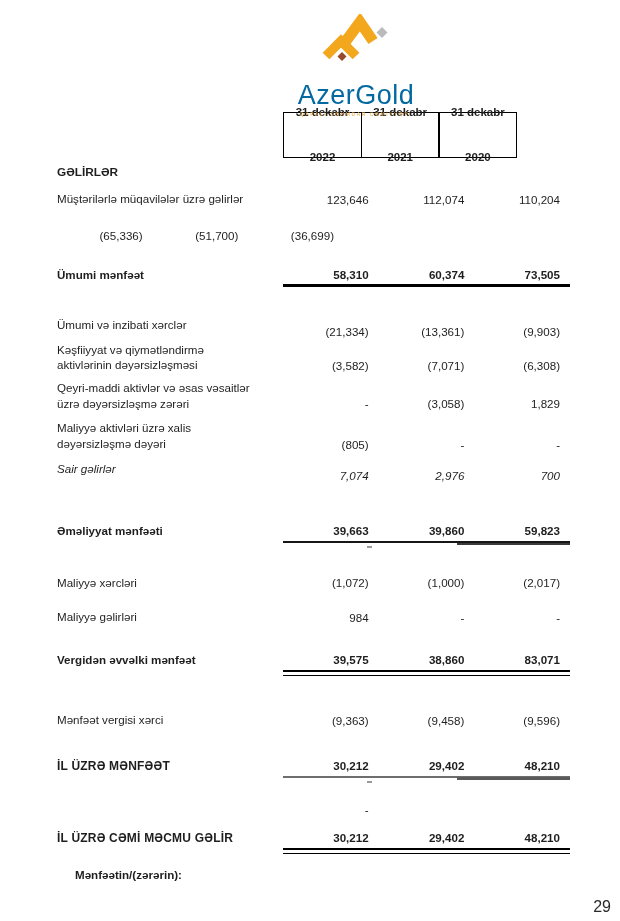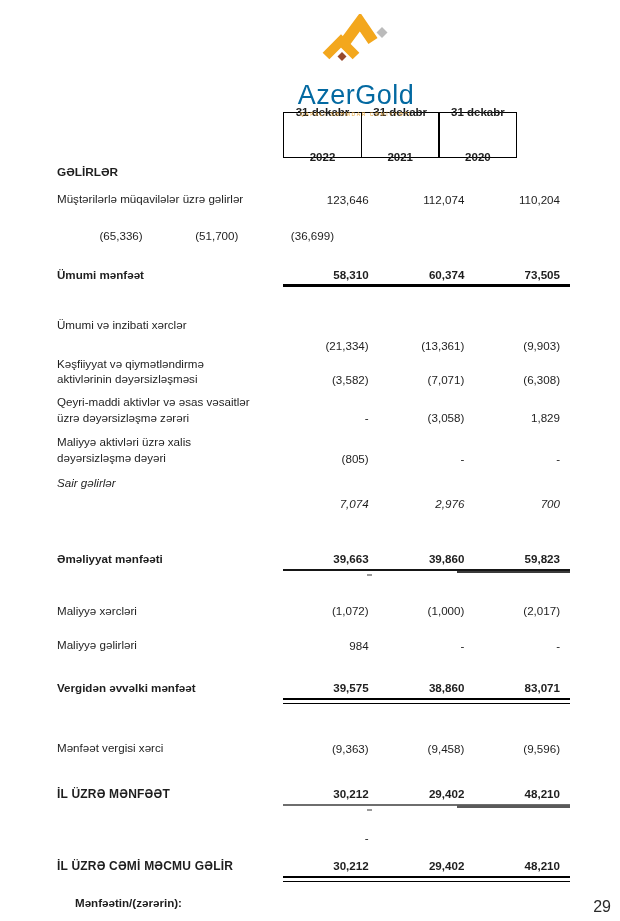--- a/index.html
+++ b/index.html
@@ -31,21 +31,21 @@
   .section-title { margin-top:7px; font-weight:bold; font-size:11.8px; }
 
   .row { display:flex; align-items:flex-end; }
   .lbl { width:226px; font-size:11.6px; line-height:1.35; align-self:flex-start; }
   .vwrap { width:287px; position:relative; }
   .vals { display:flex; }
   .val { width:95.7px; text-align:right; padding-right:10px; font-size:11.6px; line-height:1.3; }
   .b .lbl, .b .val { font-weight:bold; }
   .big .lbl { font-size:12px; letter-spacing:0.2px; }
 
-  .pad7 .vals { padding-top:7px;margin-top:14px; }
+  .pad7 .vals { padding-top:7px; }
 
   
   .rule-thick { border-top:3px solid #000; margin-top:2px; }
   .rule-op { border-top:2px solid #161616; margin-top:3px; position:relative; }
   .rule-op .seg { position:absolute; right:0; top:0.5px; width:113px; border-top:2px solid #3a3a3a; }
   .rule-gray { border-top:2px solid #6e6e6e; margin-top:3px; position:relative; }
   .rule-gray .seg { position:absolute; right:0; top:-1px; width:113px; border-top:3px solid #5a5a5a; }
   .rule-dbl { margin-top:3px; height:6px; border-top:2px solid #000; border-bottom:1.6px solid #000; }
   .tick { position:absolute; top:3px; left:84px; width:5px; height:2px; background:#9a9a9a; }
 

